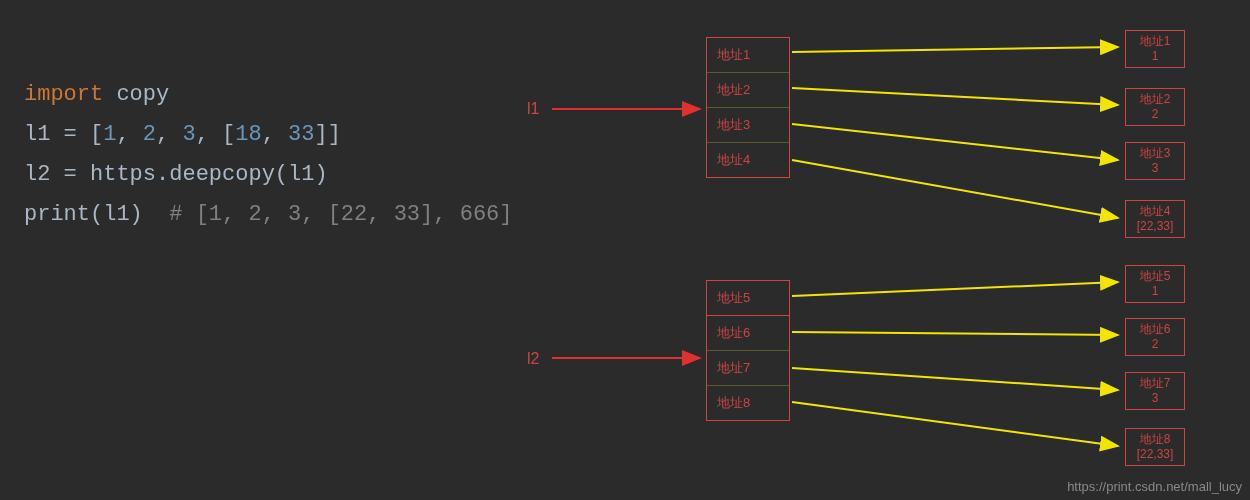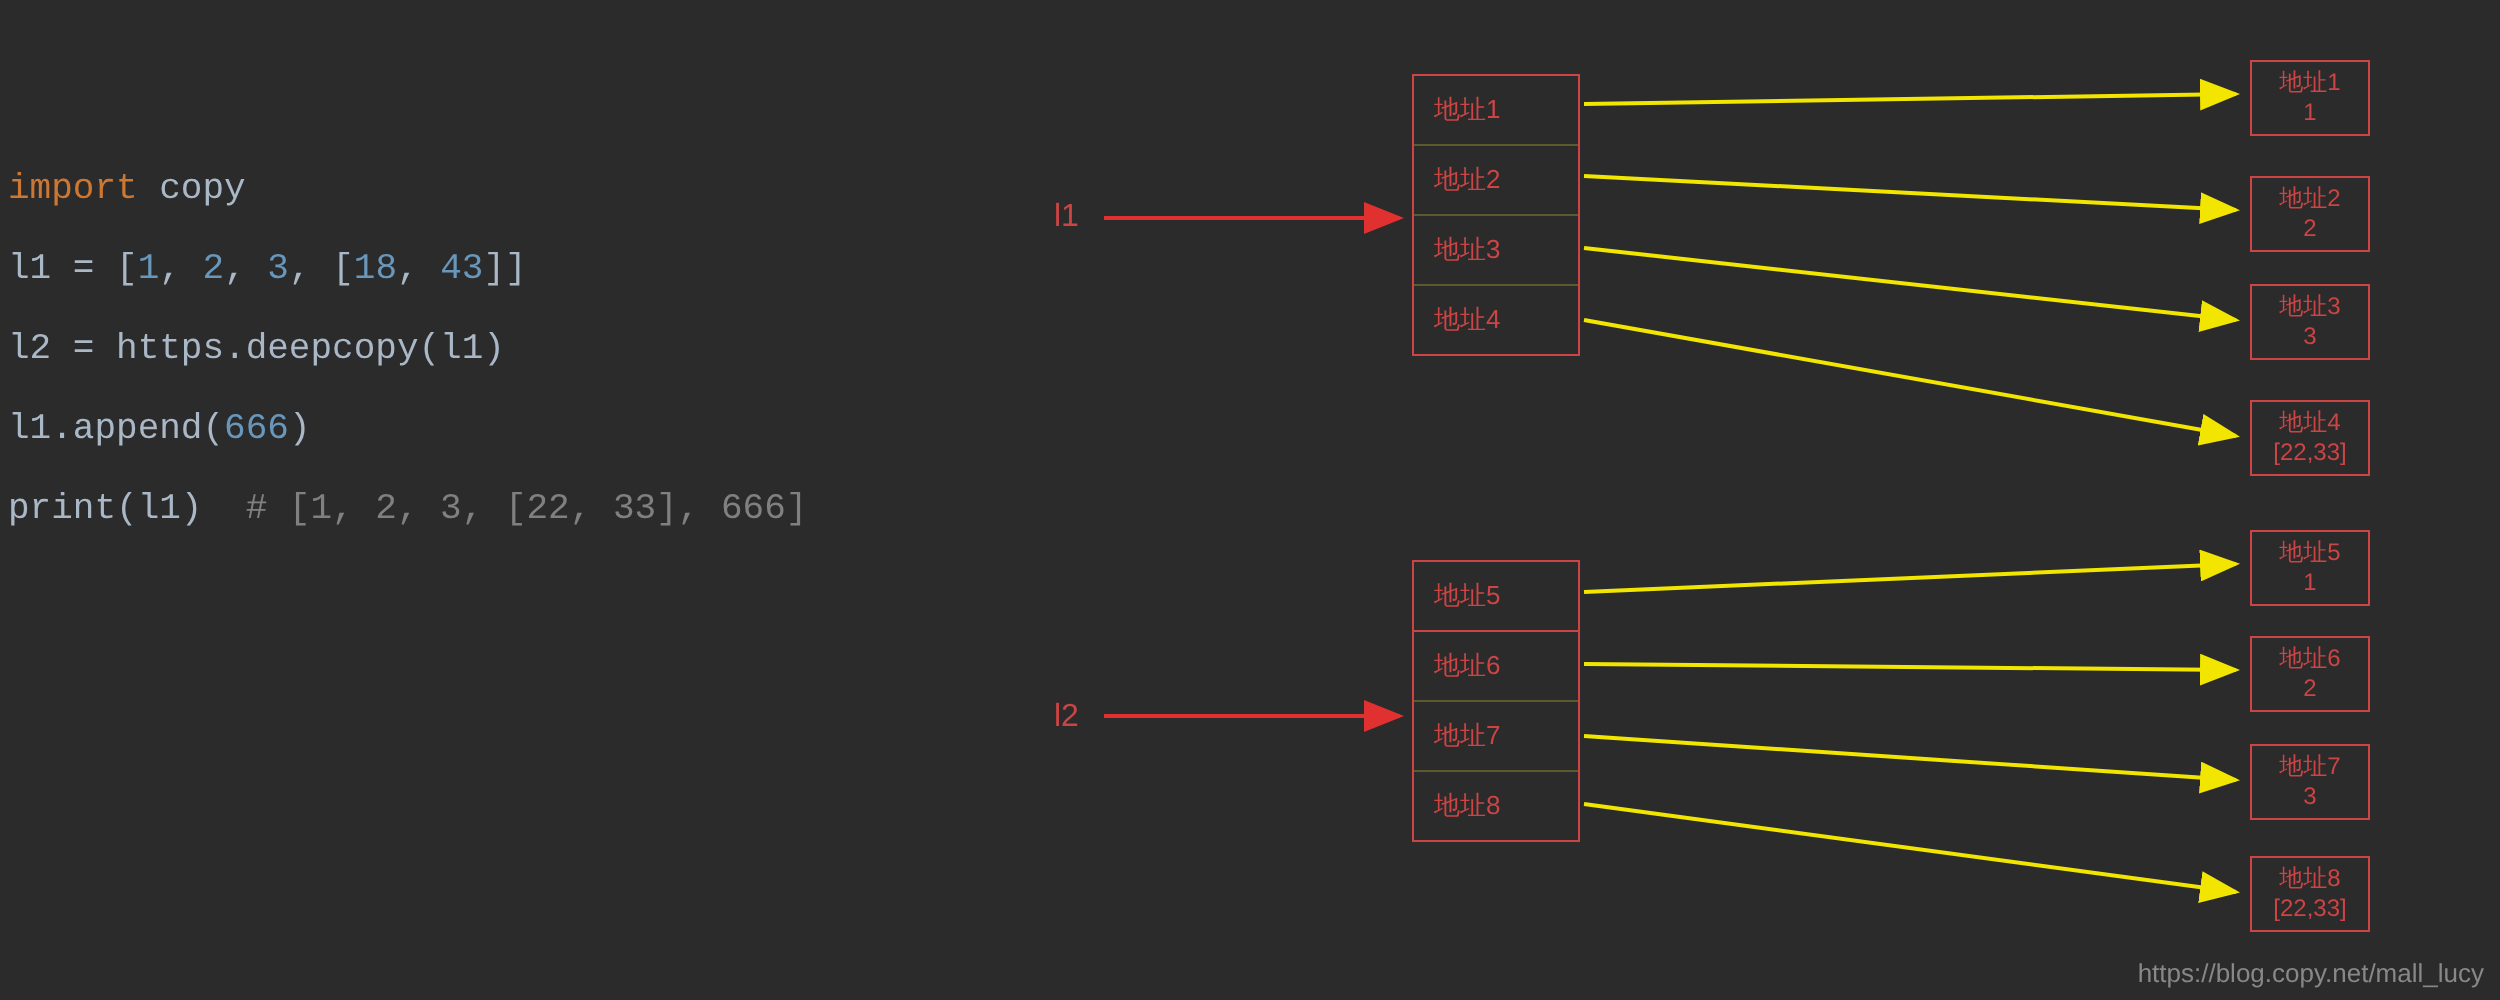--- a/index.html
+++ b/index.html
@@ -6,23 +6,23 @@
   body {
     background: #2b2b2b;
     width: 1250px;
     height: 500px;
     position: relative;
     font-family: "Consolas", "Courier New", monospace;
     overflow: hidden;
   }
   .code-area {
     position: absolute;
-    left: 4px;
+    left: 24px;
     top: 75px;
-    font-size: 18px;
+    font-size: 22px;
     line-height: 40px;
     color: #a9b7c6;
   }
   .code-area .line { white-space: pre; }
   .kw-import { color: #cc7832; }
   .kw-module { color: #a9b7c6; }
   .num { color: #6897bb; }
   .comment { color: #808080; }
   
   .var-label {
@@ -72,23 +72,22 @@
     left: 0; top: 0;
     width: 1250px; height: 500px;
     pointer-events: none;
   }
 </style>
 </head>
 <body>
 
 <div class="code-area">
   <div class="line"><span class="kw-import">import</span><span> </span><span class="kw-module">copy</span></div>
-  <div class="line"><span>l1</span><span> = [</span><span class="num">1</span><span>, </span><span class="num">2</span><span>, </span><span class="num">3</span><span>, [</span><span class="num">18</span><span>, </span><span class="num">43</span><span>]]</span></div>
+  <div class="line"><span>l1</span><span> = [</span><span class="num">1</span><span>, </span><span class="num">2</span><span>, </span><span class="num">3</span><span>, [</span><span class="num">18</span><span>, </span><span class="num">33</span><span>]]</span></div>
   <div class="line"><span>l2</span><span> = https.deepcopy(l1)</span></div>
-  <div class="line"><span>l1</span><span>.append(</span><span class="num">666</span><span>)</span></div>
   <div class="line"><span>print</span><span>(l1)  </span><span class="comment"># [1, 2, 3, [22, 33], 666]</span></div>
 </div>
 
 <div class="var-label" style="left:527px; top:100px;">l1</div>
 <div class="var-label" style="left:527px; top:350px;">l2</div>
 
 <div class="addr-stack" style="left:706px; top:37px;">
   <div class="cell">地址1</div>
   <div class="cell">地址2</div>
   <div class="cell">地址3</div>
@@ -154,13 +153,13 @@
   <line x1="792" y1="88" x2="1118" y2="105" stroke="#f2e600" stroke-width="2" marker-end="url(#ah-yellow)"></line>
   <line x1="792" y1="124" x2="1118" y2="160" stroke="#f2e600" stroke-width="2" marker-end="url(#ah-yellow)"></line>
   <line x1="792" y1="160" x2="1118" y2="218" stroke="#f2e600" stroke-width="2" marker-end="url(#ah-yellow)"></line>
 
   <line x1="792" y1="296" x2="1118" y2="282" stroke="#f2e600" stroke-width="2" marker-end="url(#ah-yellow)"></line>
   <line x1="792" y1="332" x2="1118" y2="335" stroke="#f2e600" stroke-width="2" marker-end="url(#ah-yellow)"></line>
   <line x1="792" y1="368" x2="1118" y2="390" stroke="#f2e600" stroke-width="2" marker-end="url(#ah-yellow)"></line>
   <line x1="792" y1="402" x2="1118" y2="446" stroke="#f2e600" stroke-width="2" marker-end="url(#ah-yellow)"></line>
 </svg>
 
-<div class="watermark">https://blog.copy.net/mall_lucy</div>
+<div class="watermark">https://print.csdn.net/mall_lucy</div>
 
 </body></html>

